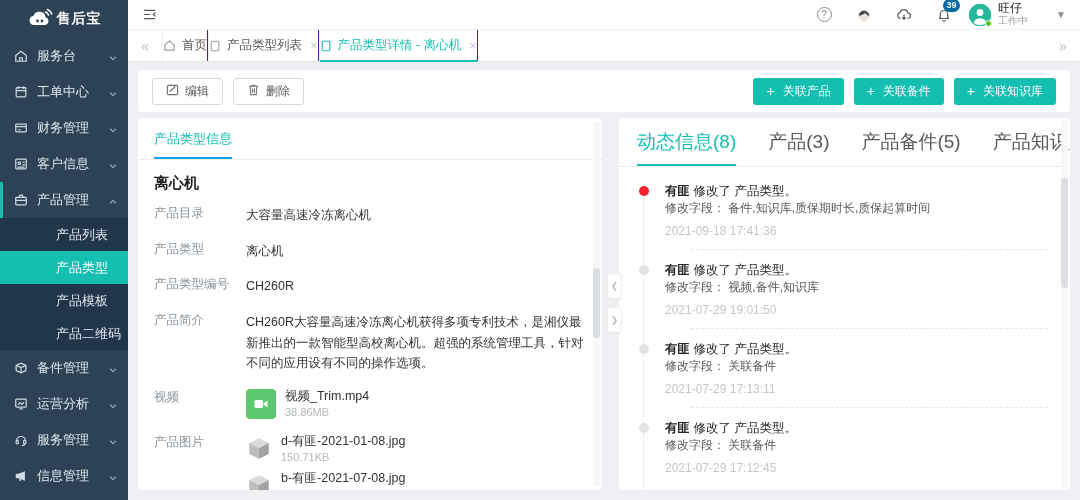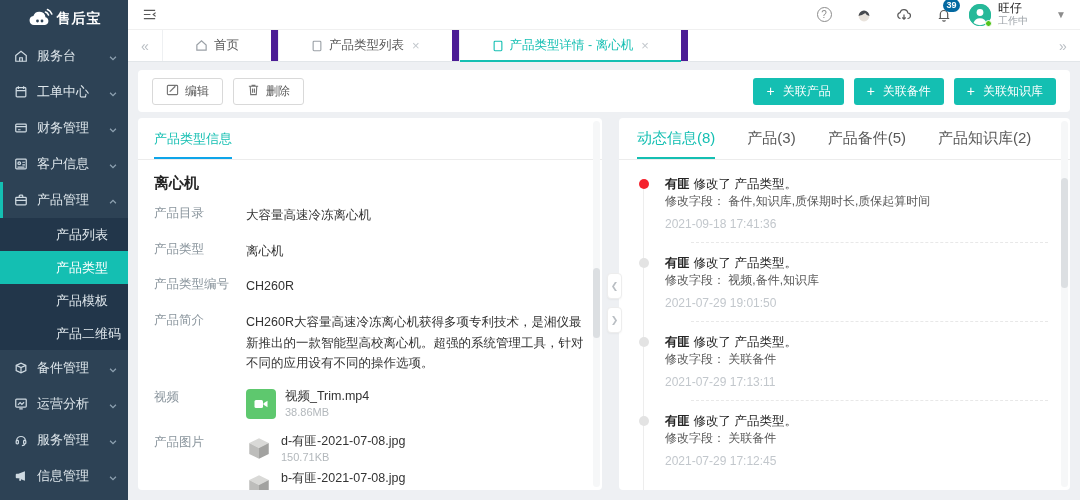--- a/index.html
+++ b/index.html
@@ -36,21 +36,21 @@
   .avatar { width:22px; height:22px; border-radius:50%; background:#26b999; position:relative; margin-right:7px; overflow:visible; flex:0 0 22px; }
   .avatar svg { position:absolute; left:0; top:0; }
   .avatar .status-dot { position:absolute; right:-1px; bottom:-1px; width:7px; height:7px; border-radius:50%; background:#52c41a; border:1px solid #fff; }
   .uname { font-size:12px; color:#262626; line-height:13px; }
   .ustatus { font-size:10px; color:#9aa0a6; line-height:12px; }
   .caret { margin-left:28px; color:#8c8c8c; font-size:10px; }
 
   
   .tabbar { height:32px; flex:0 0 32px; background:#fff; border-bottom:1px solid #e2e6e9; display:flex; align-items:stretch; }
   .tab-arrow { width:34px; display:flex; align-items:center; justify-content:center; color:#b9bec3; font-size:14px; cursor:pointer; }
-  .page-tab { display:flex; align-items:center; gap:6px; padding:0 32px; font-size:12.5px; color:#595959; border-right:7px solid #4c1d95; border-left:1px solid #eef0f2; cursor:pointer; position:relative; white-space:nowrap; }
+  .page-tab { display:flex; align-items:center; gap:6px; padding:0 0; font-size:12.5px; color:#595959; border-right:1px solid #4c1d95; border-left:1px solid #eef0f2; cursor:pointer; position:relative; white-space:nowrap; }
   .page-tab .ticon { color:#9aa0a6; display:flex; }
   .page-tab .tclose { color:#c2c7cc; font-size:13px; margin-left:2px; }
   .page-tab.active { color:#14bfb2; }
   .page-tab.active .ticon { color:#14bfb2; }
   .page-tab.active::after { content:""; position:absolute; left:0; right:0; bottom:-1px; height:2px; background:#14bfb2; }
   .tab-fill { flex:1; }
 
   
   .content { flex:1; padding:8px 10px 10px; display:flex; flex-direction:column; gap:6px; overflow:hidden; min-height:0; }
 
@@ -87,21 +87,21 @@
   
   .split { position:absolute; left:469px; top:155px; width:16px; display:flex; flex-direction:column; gap:8px; z-index:3; }
   .split-btn { width:15px; height:26px; background:#fff; border:1px solid #ededed; border-radius:4px; color:#b9bec3; font-size:9px; display:flex; align-items:center; justify-content:center; cursor:pointer; box-shadow:0 1px 2px rgba(0,0,0,.04); }
 
   
   .vtrack { position:absolute; top:3px; bottom:3px; right:2px; width:7px; background:#f6f7f8; border-radius:4px; }
   .vthumb-bar { position:absolute; right:2px; width:7px; background:#dcdfe2; border-radius:4px; cursor:pointer; }
 
   
   .rtabs { display:flex; gap:32px; padding:11px 18px 0; border-bottom:1px solid #ececec; flex:0 0 auto; }
-  .rtab { font-size:15px; color:#595959; padding-bottom:9px; cursor:pointer; white-space:nowrap; }
+  .rtab { font-size:19px; color:#595959; padding-bottom:9px; cursor:pointer; white-space:nowrap; }
   .rtab.active { color:#14bfb2; border-bottom:2px solid #14bfb2; }
 
   .timeline { flex:1; overflow:hidden; padding:16px 22px 0 20px; position:relative; }
   .timeline::before { content:""; position:absolute; left:24px; top:28px; bottom:0; width:1px; background:#ededed; }
   .tl-item { position:relative; padding-left:26px; }
   .tl-dot { position:absolute; left:0; top:3px; width:10px; height:10px; border-radius:50%; background:#e3e3e3; }
   .tl-item.hot .tl-dot { background:#f5222d; }
   .tl-head { font-size:12.5px; color:#262626; }
   .tl-head b { font-weight:bold; }
   .tl-fields { font-size:12px; color:#595959; margin-top:0; }
@@ -393,21 +393,21 @@
             <div class="frow">
               <span class="flabel">产品图片</span>
               <span class="file-list">
                 <span class="file-item">
                   <span class="fthumb"><svg viewBox="0 0 24 24" width="26" height="26">
                         <polygon points="12,2 21,6.5 12,11 3,6.5" fill="#d9d9d7"></polygon>
                         <polygon points="3,6.5 12,11 12,21 3,16.5" fill="#bdbdbb"></polygon>
                         <polygon points="21,6.5 12,11 12,21 21,16.5" fill="#a2a2a0"></polygon>
                       </svg></span>
                   <span class="fmeta">
-                      <div class="fname">d-有匪-2021-07-08.jpg</div>
+                      <div class="fname">d-有匪-2021-01-08.jpg</div>
                       <div class="fsize">150.71KB</div>
                     </span>
                 </span>
                 <span class="file-item">
                   <span class="fthumb"><svg viewBox="0 0 24 24" width="26" height="26">
                         <polygon points="12,2 21,6.5 12,11 3,6.5" fill="#d9d9d7"></polygon>
                         <polygon points="3,6.5 12,11 12,21 3,16.5" fill="#bdbdbb"></polygon>
                         <polygon points="21,6.5 12,11 12,21 21,16.5" fill="#a2a2a0"></polygon>
                       </svg></span>
                   <span class="fmeta">

